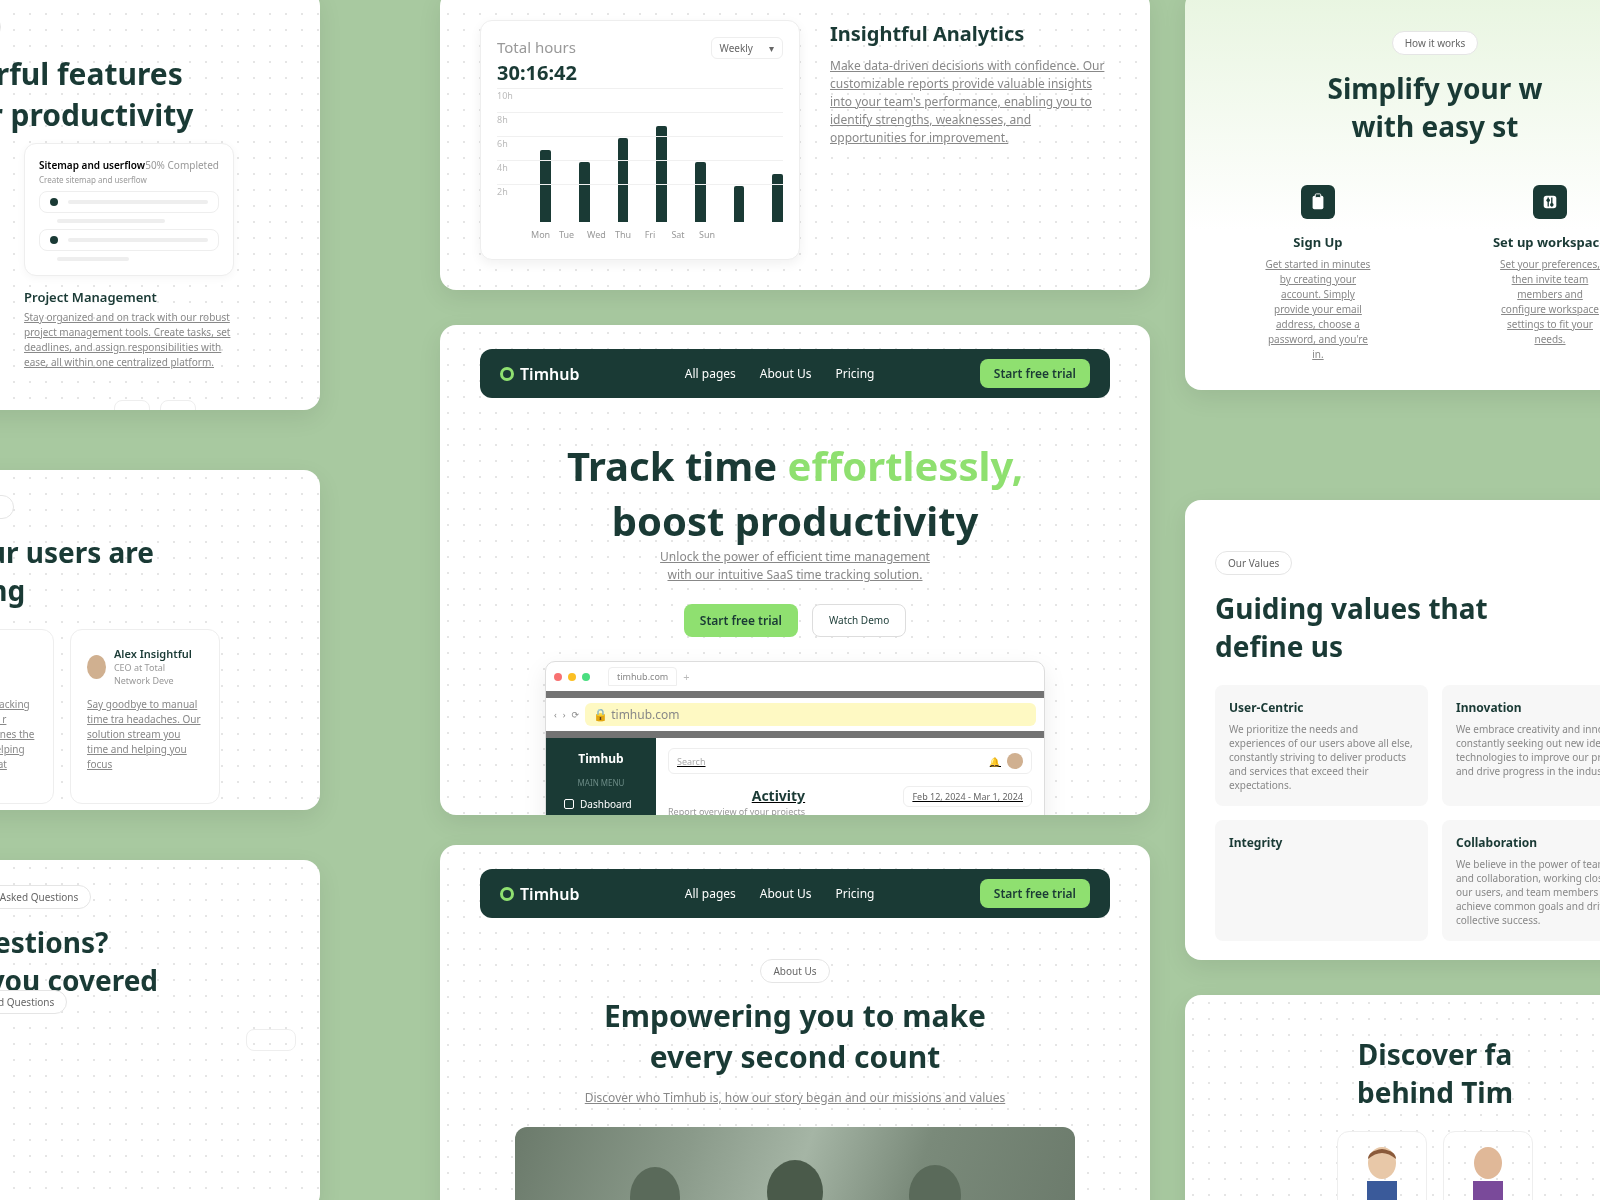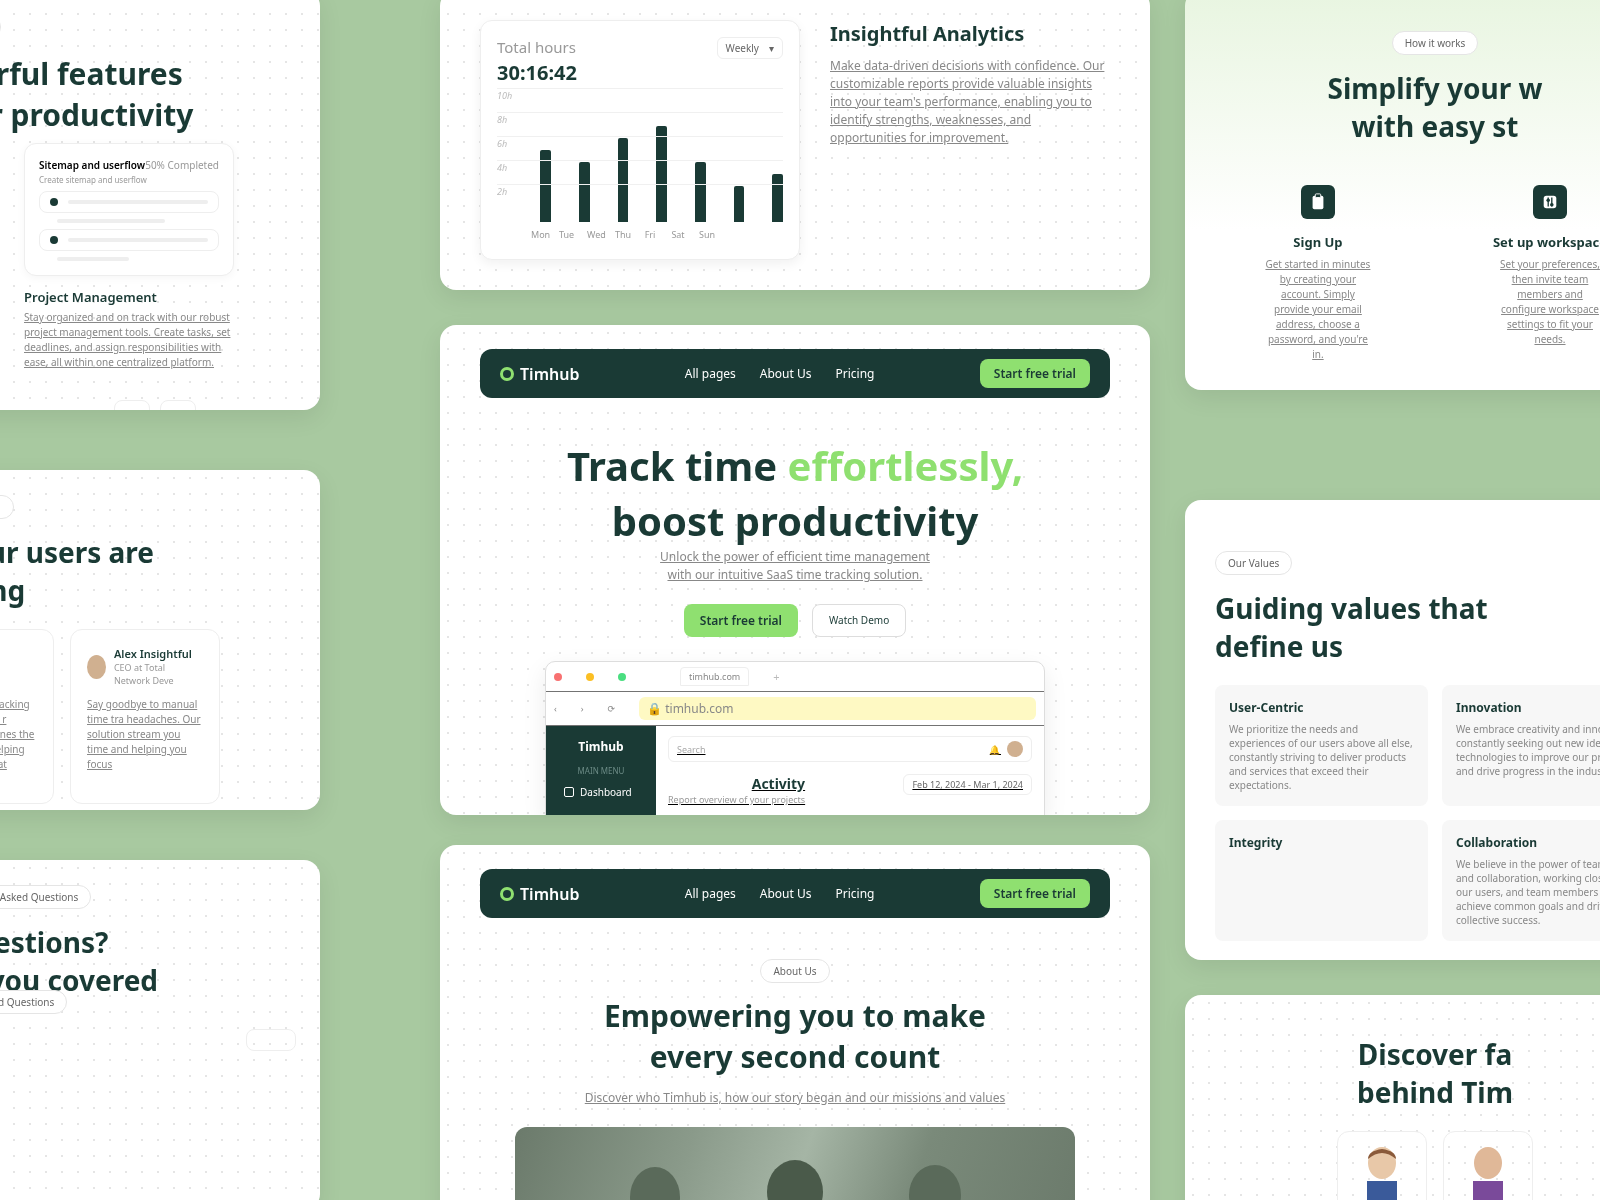--- a/index.html
+++ b/index.html
@@ -19,41 +19,41 @@
 .card { background:#fff; border:1px solid #eee; border-radius:12px; padding:14px; box-shadow:0 2px 8px rgba(0,0,0,.04); }
 .pmcard { width:210px; margin-left:90px; margin-top:8px; }
 .pm-line { display:flex; align-items:center; gap:10px; padding:6px 10px; border:1px solid #eee; border-radius:8px; margin-top:6px; }
 .dot { width:8px; height:8px; border-radius:50%; background:#1a3a35; }
 .skel { height:4px; background:#eee; border-radius:2px; }
 .pm-head { display:flex; justify-content:space-between; font-size:10px; font-weight:600; }
 .int-ic { width:36px; height:36px; border:1px solid #eee; border-radius:8px; display:flex; align-items:center; justify-content:center; }
 
 #t2 { left:440px; top:-10px; width:710px; height:300px; padding:30px 40px; display:flex; gap:30px; }
 .chartbox { background:#fff; border:1px solid #eee; border-radius:12px; padding:16px; width:320px; box-shadow:0 4px 12px rgba(0,0,0,.06); }
-.chart { display:flex; align-items:flex-end; gap:28px; height:120px; margin-top:16px; position:relative;font-style:italic; }
+.chart { display:flex; align-items:flex-end; gap:28px; height:120px; margin-top:16px; position:relative; }
 .chart .grid { position:absolute; left:0; right:0; border-top:1px solid #f0f0f0; font-size:9px; color:#bbb; }
 .bar { width:14px; background:#1a3a35; border-radius:2px 2px 0 0; }
 .xlabels { display:flex; gap:14px; margin-top:6px; font-size:9px; color:#999; }
 .xlabels span { width:14px; text-align:center; }
 
 #t3 { left:1185px; top:-10px; width:500px; height:400px; padding:40px 30px 20px; text-align:center; }
 #t3 .steps { display:flex; justify-content:center; gap:120px; margin-top:40px; }
 .step-ic { width:34px; height:34px; background:#1a3a35; border-radius:6px; margin:0 auto; display:flex; align-items:center; justify-content:center; }
 
 #t4 { left:-90px; top:470px; width:410px; height:340px; padding:24px; }
 .tcard { background:#fff; border:1px solid #eee; border-radius:12px; padding:16px; width:150px; }
 .tcards { display:flex; gap:16px; margin-top:20px; }
 .avatar { width:24px; height:24px; border-radius:50%; background:#d0b090; }
 
 #t5 { left:440px; top:325px; width:710px; height:490px; padding:24px 40px 0; text-align:center; }
 .hero-btns { display:flex; gap:14px; justify-content:center; margin-top:20px; }
 .btn-g { background:#8fe070; border-radius:8px; padding:8px 16px; font-size:12px; font-weight:600; color:#1a3a35; }
 .btn-o { background:#fff; border:1px solid #ddd; border-radius:8px; padding:8px 16px; font-size:10px; color:#1a3a35; }
 .browser { background:#fff; border:1px solid #ddd; border-radius:10px 10px 0 0; width:500px; margin:24px auto 0; box-shadow:0 8px 24px rgba(0,0,0,.08); }
-.bchrome { border-bottom:1px solid #737373; padding:5px 8px; display:flex; align-items:center; gap:24px; font-size:9px; color:#888; text-align:left; }
+.bchrome { border-bottom:7px solid #737373; padding:5px 8px; display:flex; align-items:center; gap:6px; font-size:9px; color:#888; text-align:left; }
 .bcirc { width:8px; height:8px; border-radius:50%; background:#eee; }
 .tab { background:#fff; border:1px solid #eee; border-radius:4px 4px 0 0; padding:2px 8px; font-size:9px; }
 .addr { background:#fef9c3; border-radius:6px; padding:3px 8px; font-size:12px; flex:1; }
 .bbody { display:flex; }
 .side { background:#1a3a35; width:110px; padding:12px 10px; color:#fff; font-size:10px; }
 .side-logo { font-weight:700; font-size:12px; margin-bottom:10px; }
 .side-label { color:#6b8a85; font-size:8px; margin:8px 0 4px; }
 .side-item { padding:5px 8px; border-radius:6px; display:flex; align-items:center; gap:6px; margin-top:2px; }
 .si-ic { width:10px; height:10px; border:1px solid currentColor; border-radius:2px; }
 .main { flex:1; padding:10px 12px; text-align:right;text-decoration:underline; }
@@ -123,21 +123,21 @@
   </div>
 </div>
 
 <div id="t2" class="tile dotbg">
   <div class="chartbox">
     <div style="display:flex;justify-content:space-between;align-items:flex-start">
       <div>
         <div style="font-size:15px;color:#999">Total hours</div>
         <div style="font-size:20px;font-weight:700;color:#1a3a35;margin-top:2px">30:16:42</div>
       </div>
-      <div style="border:1px solid #eee;border-radius:6px;padding:3px 8px;font-size:10px;color:#666;display:flex;align-items:center;gap:10px">
+      <div style="border:1px solid #eee;border-radius:6px;padding:3px 8px;font-size:10px;color:#666;display:flex;align-items:center;gap:16px">
           <span>Weekly</span>
           <span>▾</span>
         </div>
     </div>
     <div class="chart">
       <div class="grid" style="bottom:100%"><span>10h</span></div>
       <div class="grid" style="bottom:80%"><span>8h</span></div>
       <div class="grid" style="bottom:60%"><span>6h</span></div>
       <div class="grid" style="bottom:40%"><span>4h</span></div>
       <div class="grid" style="bottom:20%"><span>2h</span></div>

